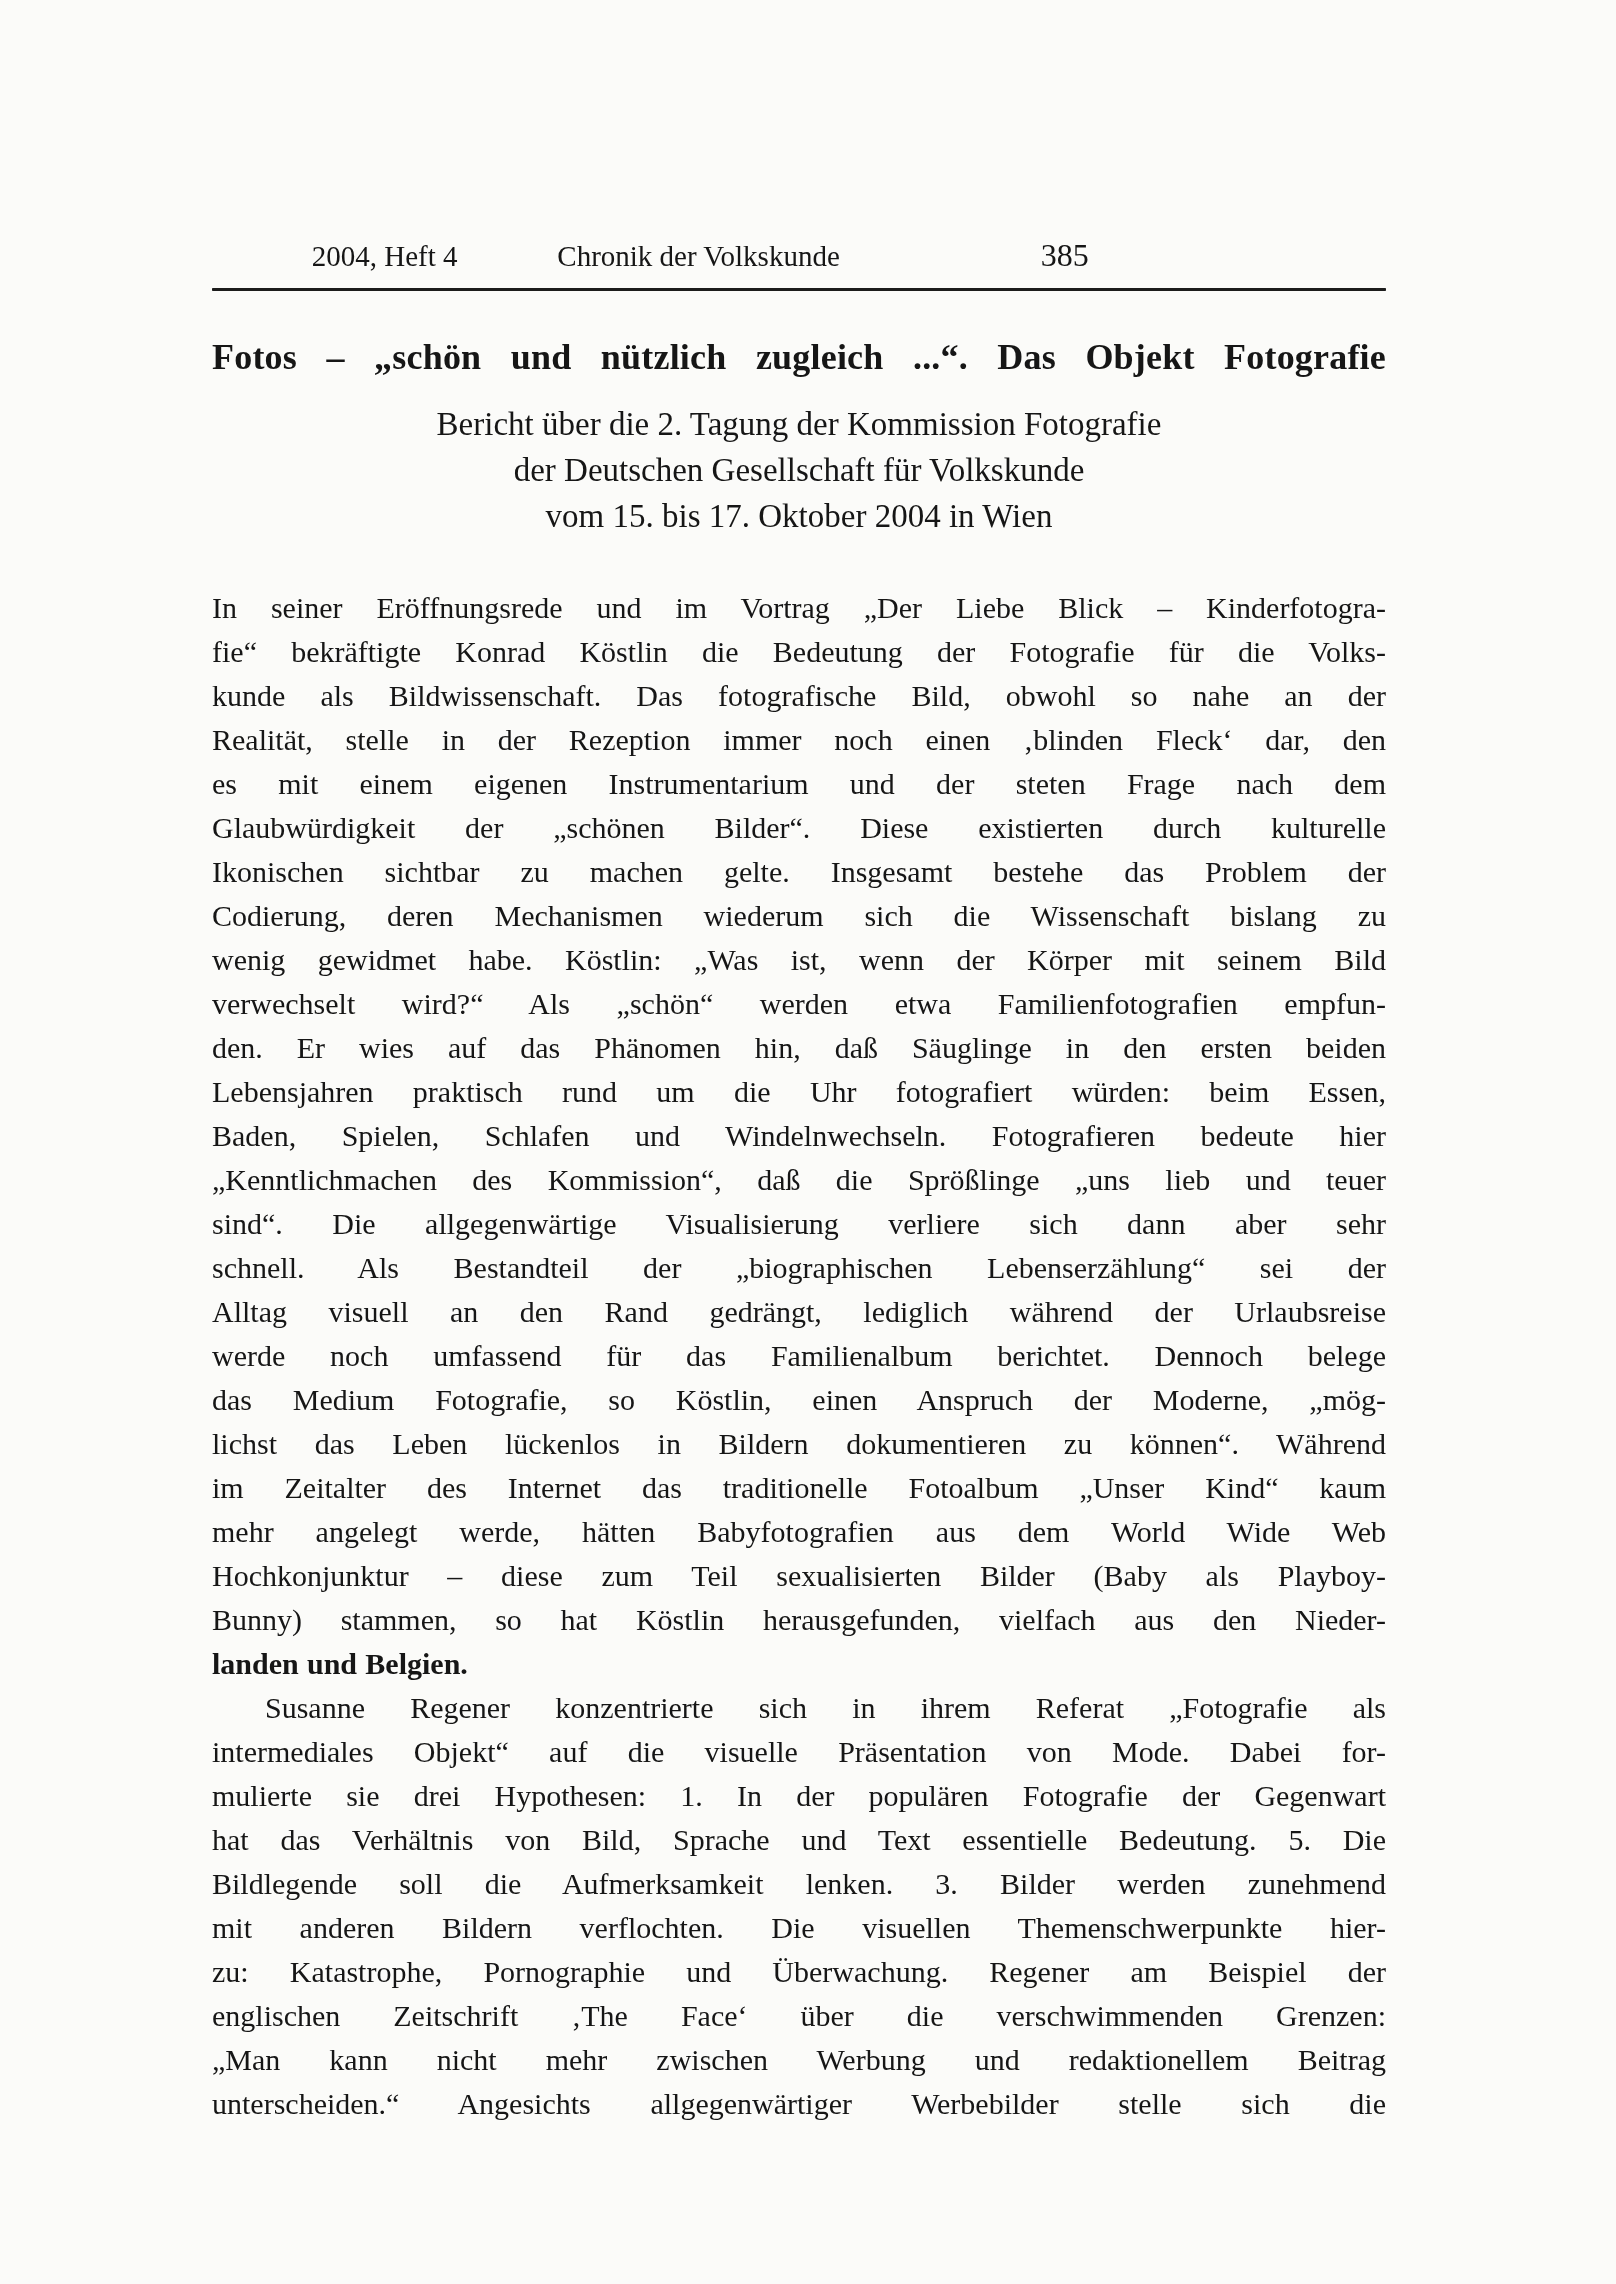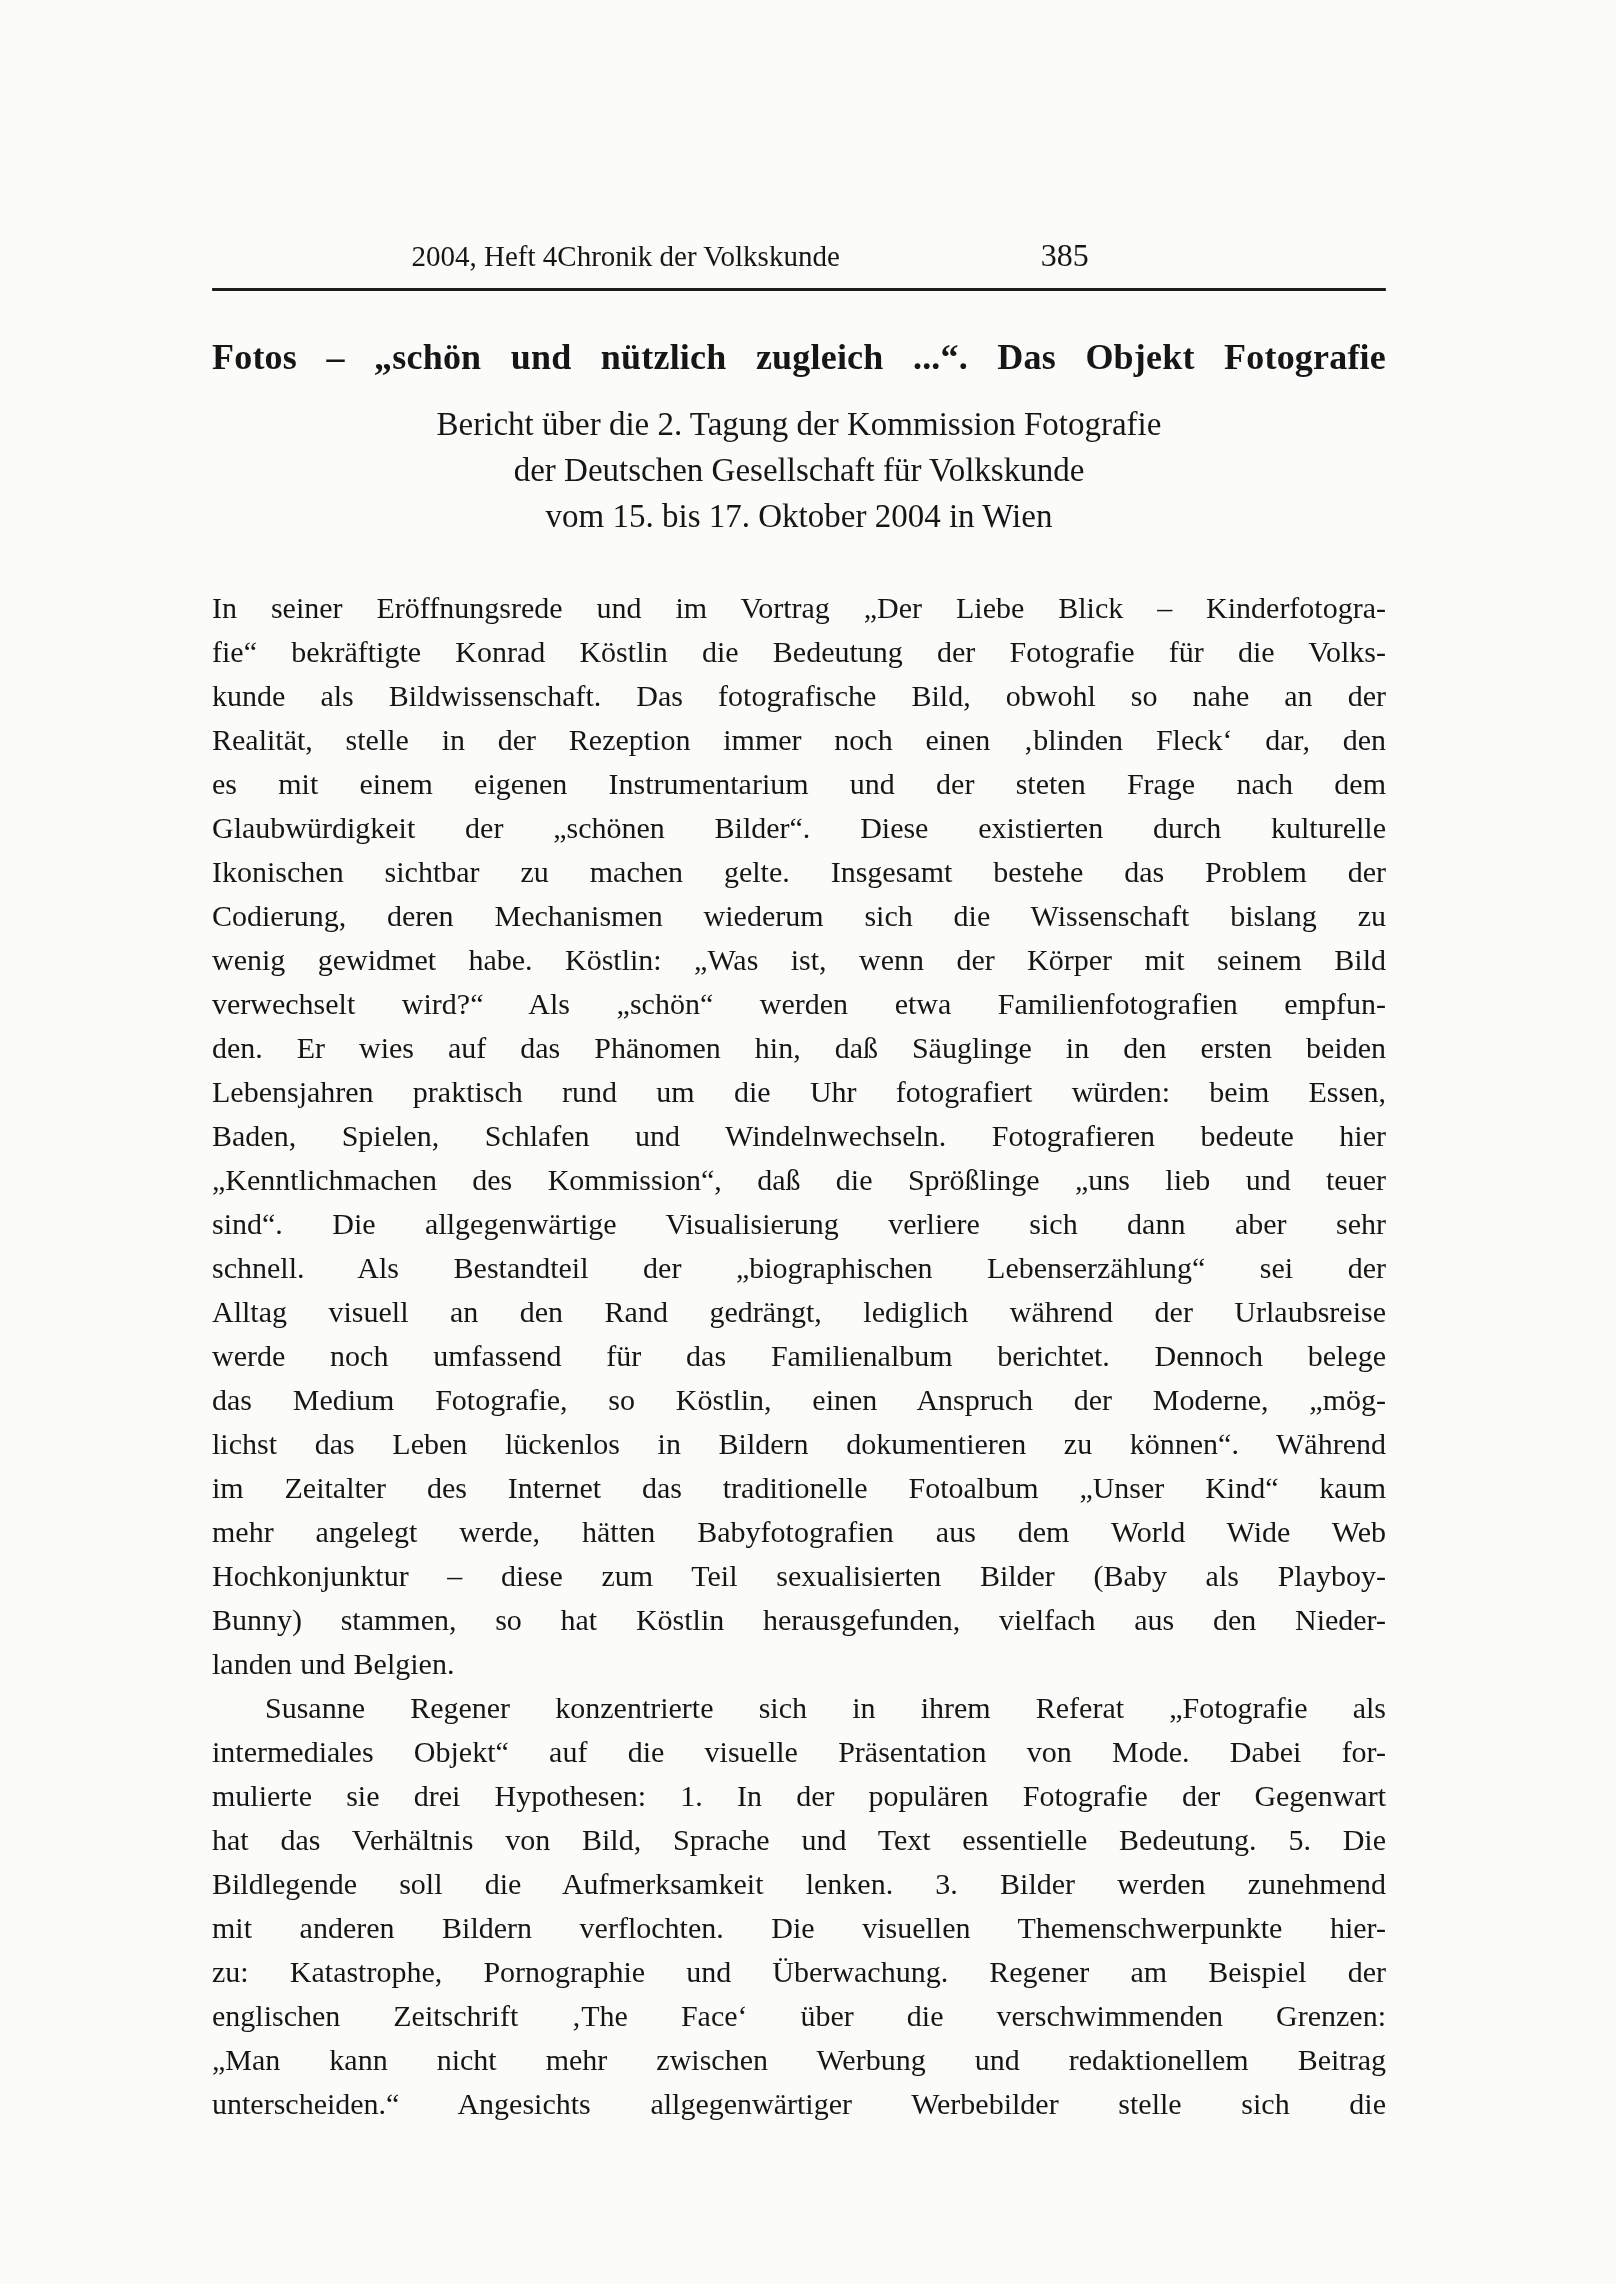--- a/index.html
+++ b/index.html
@@ -16,21 +16,21 @@
     inset: 0;
     box-sizing: border-box;
     padding: 192px 230px 0 212px;
   }
   .running-head {
     display: flex;
     align-items: baseline;
     font-size: 29px;
     line-height: 32px;
   }
-  .running-head .left  { flex: 1 1 0; text-align: right; margin-top: 48px; }
+  .running-head .left  { flex: 1 1 0; text-align: center; margin-top: 48px; }
   .running-head .center{ flex: 1.4 1 0; }
   .running-head .right { flex: 1 1 0; font-size: 32px; }
   .rule {
     height: 3.2px;
     background: #1c1c1c;
     margin-top: 16px;
     border-radius: 0.8px;
   }
   .title {
     margin: 45px 0 0 0;
@@ -51,21 +51,21 @@
     margin-top: 47px;
     font-size: 30px;
     line-height: 44px;
   }
   .para { margin: 0; }
   .bline {
     text-align: justify;
     text-align-last: justify;
     word-spacing: 0.8px;
   }
-  .bline.endline { text-align-last: left; }
+  .bline.endline { text-align-last: left; font-weight: bold; }
   .bline.indent  { text-indent: 53px; }
 </style>
 </head>
 <body>
 
 <div class="page">
 
   <div class="running-head">
     <span class="left">2004, Heft 4</span>
     <span class="center">Chronik der Volkskunde</span>

